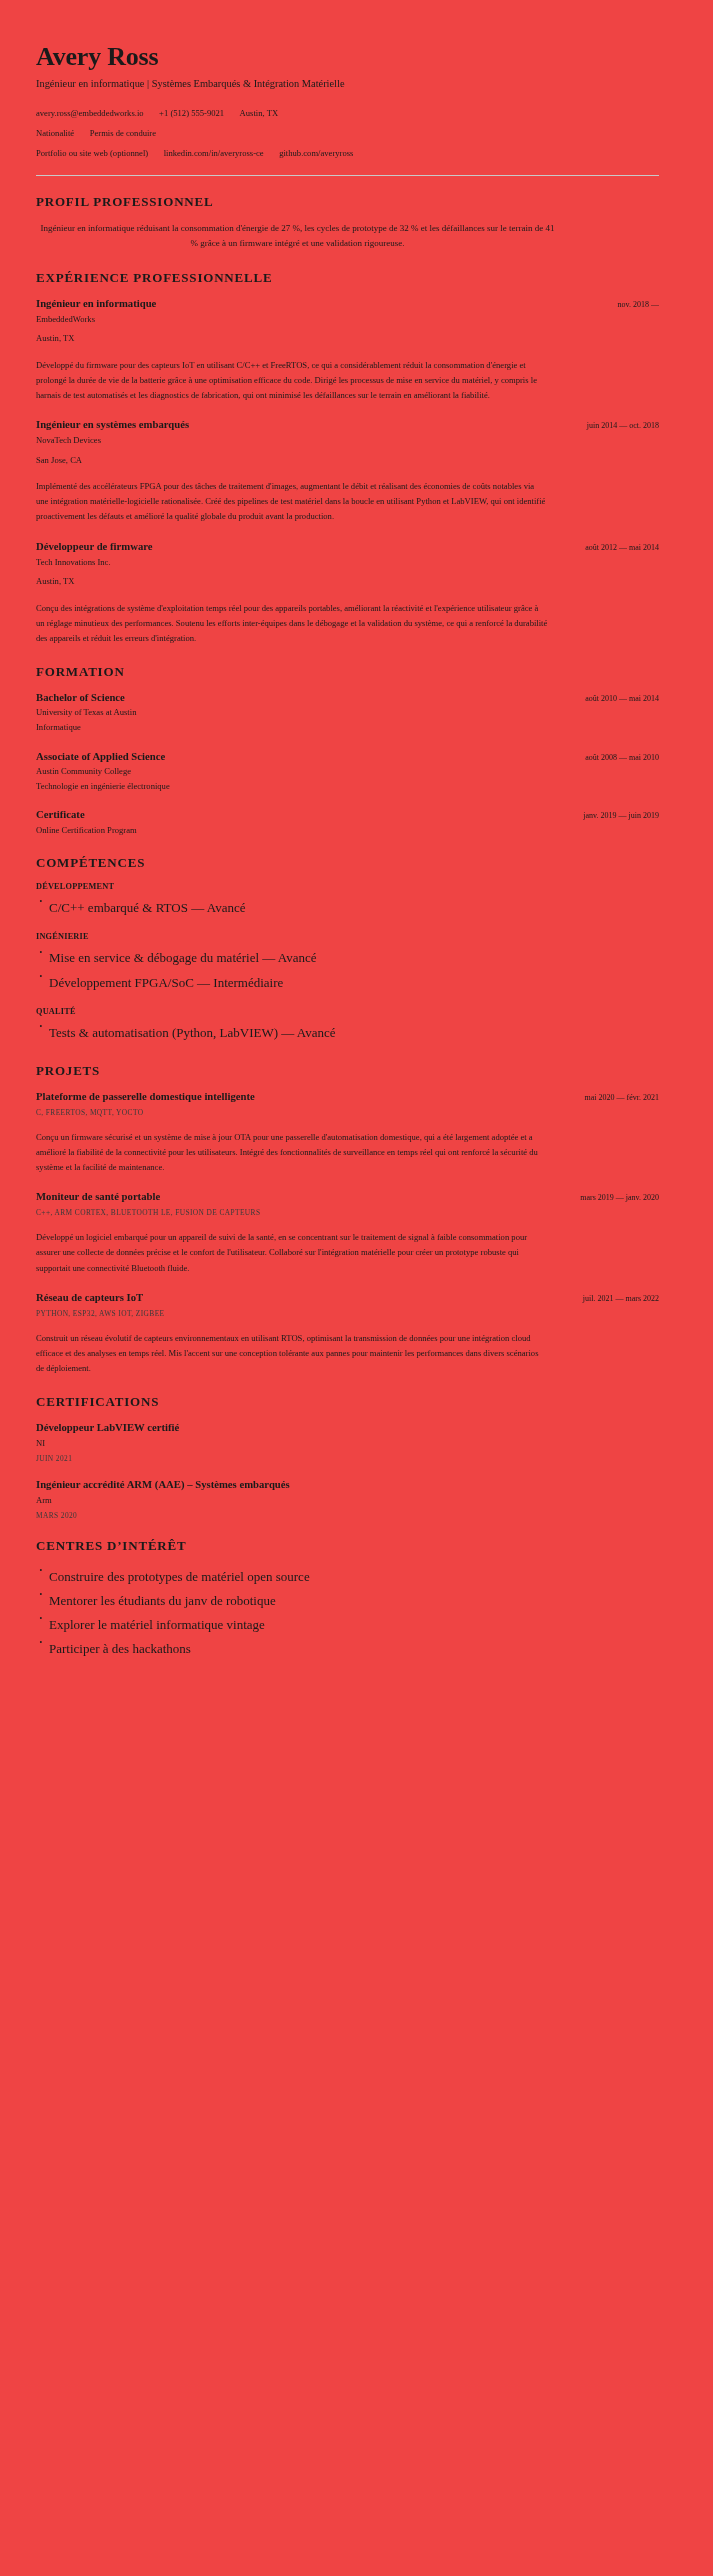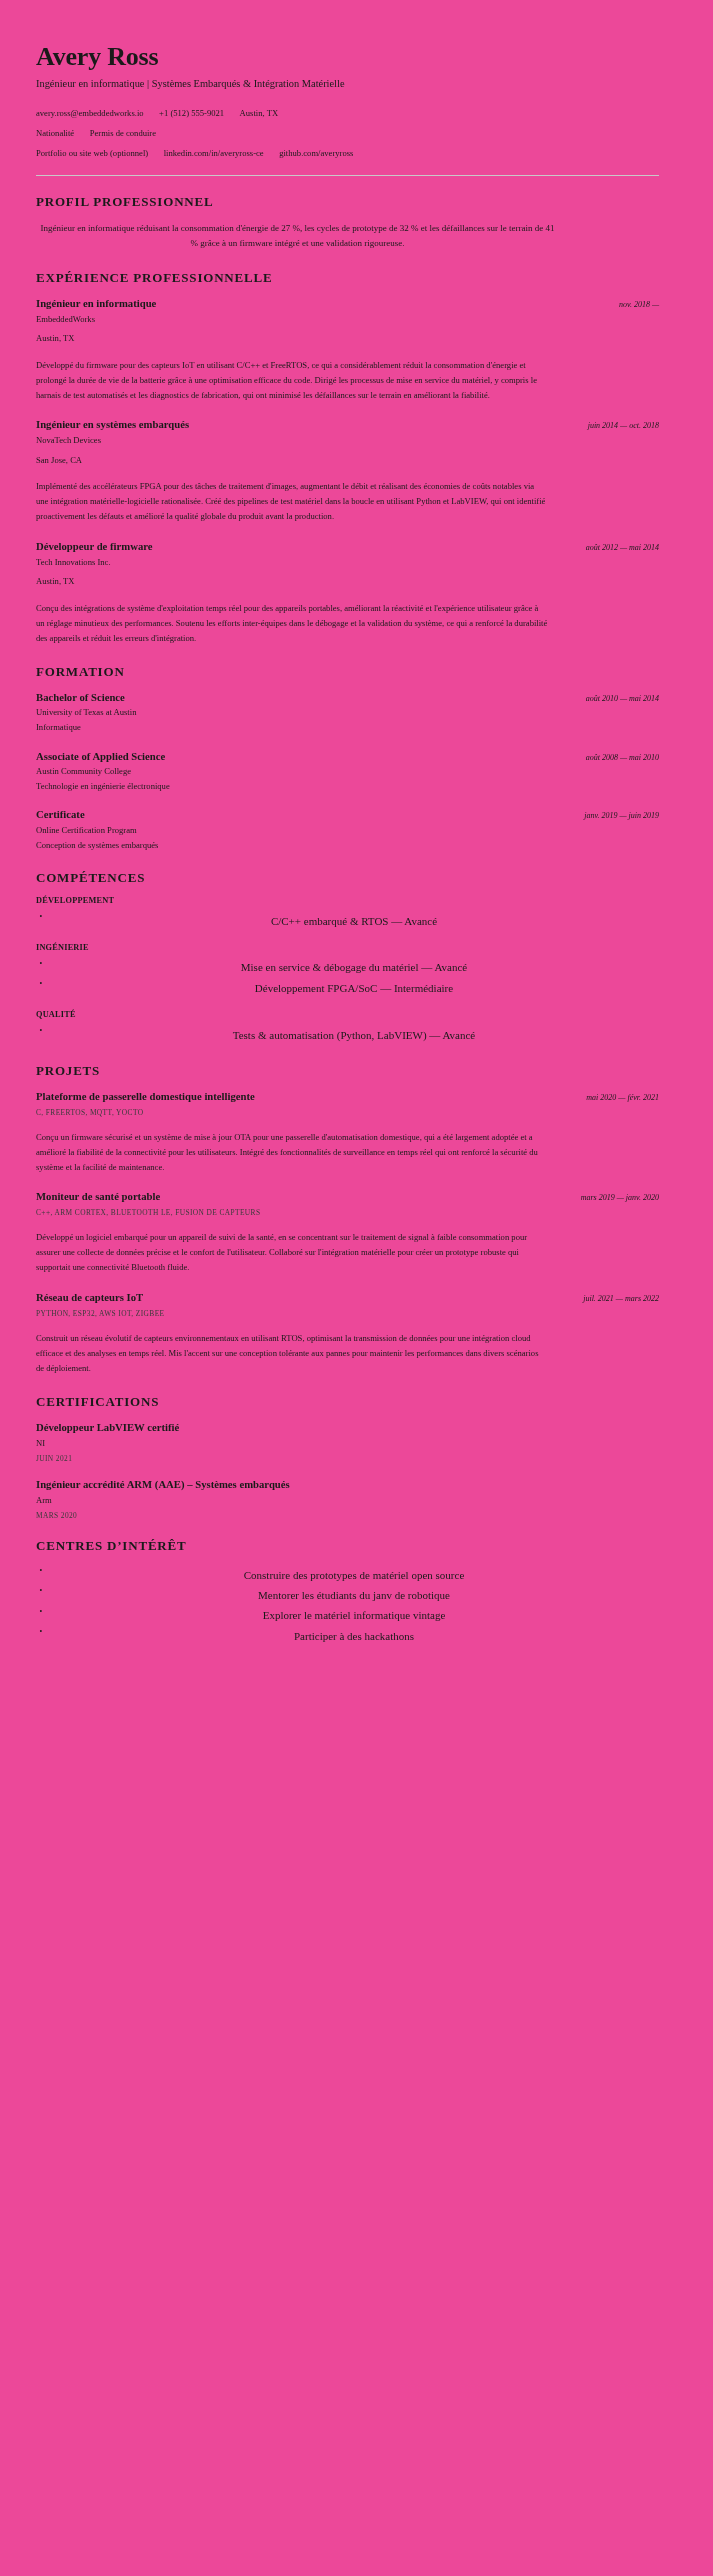--- a/index.html
+++ b/index.html
@@ -12,21 +12,21 @@
   body {
     width: 714px;
     font-family: "Liberation Serif", "DejaVu Serif", serif;
     color: #1a1a1a;
     -webkit-font-smoothing: antialiased;
   }
   .page {
     width: 714px;
     min-height: 2576px;
     padding: 43px 55px 24px 36px;
-    background: #ec4899;
+    background: #ef4444;
   }
 
   
   .name {
     font-size: 26px;
     font-weight: 700;
     letter-spacing: -0.2px;
     line-height: 1.08;
     margin: 0 0 6px 0;
   }
@@ -78,21 +78,20 @@
     line-height: 1.3;
     margin: 0;
   }
   .entry-date {
     font-size: 8px;
     font-weight: 400;
     white-space: nowrap;
     color: #1a1a1a;
     flex-shrink: 0;
     padding-top: 1.2px;
-    font-style: italic;
   }
   .entry-org {
     font-size: 8.6px;
     line-height: 1.5;
     margin: 1.8px 0 0 0;
   }
   .entry-sub {
     font-size: 8.6px;
     line-height: 1.5;
     margin: 6.5px 0 0 0;
@@ -121,24 +120,23 @@
     letter-spacing: 0.2px;
     text-transform: uppercase;
     margin: 0 0 5.4px 0;
   }
   ul.bullets {
     margin: 0;
     padding-left: 13px;
     list-style: none;
   }
   ul.bullets li {
-    font-size: 11px;
+    font-size: 13px;
     line-height: 1.85;
     position: relative;
-    text-align: center;
   }
   ul.bullets li::before {
     content: "\2022";
     position: absolute;
     left: -9.5px;
     top: -0.6px;
     font-size: 7.7px;
   }
 
   .profile-text {
@@ -237,21 +235,20 @@
       <p class="entry-org">Austin Community College</p>
       <p class="entry-org">Technologie en ingénierie électronique</p>
     </div>
 
     <div class="entry">
       <div class="entry-head">
         <h3 class="entry-title">Certificate</h3>
         <span class="entry-date">janv. 2019 — juin 2019</span>
       </div>
       <p class="entry-org">Online Certification Program</p>
-      <p class="entry-org">Conception de systèmes embarqués</p>
     </div>
   </section>
 
   <section class="section">
     <h2 class="section-title">COMPÉTENCES</h2>
 
     <div class="skill-group">
       <h3 class="skill-group-title">DÉVELOPPEMENT</h3>
       <ul class="bullets">
         <li>C/C++ embarqué &amp; RTOS — Avancé</li>

